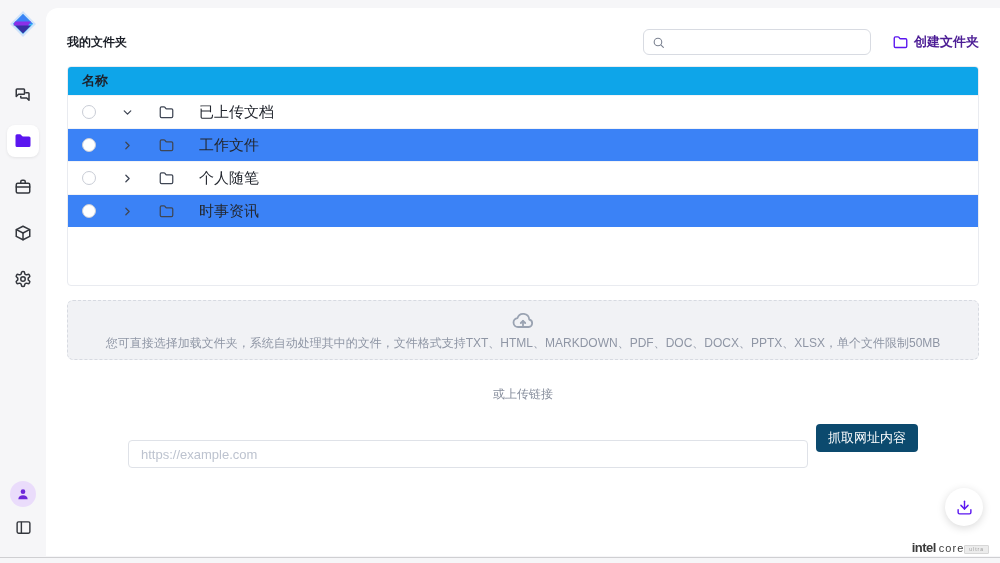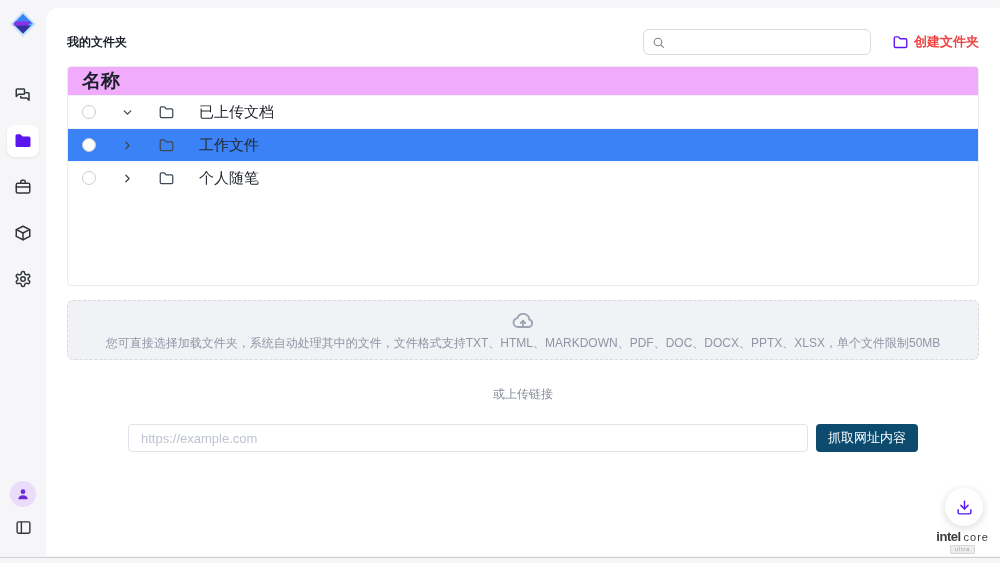--- a/index.html
+++ b/index.html
@@ -39,27 +39,27 @@
   .page-title { font-size:12px; font-weight:bold; color:#1b1f27; }
   .search-box {
     margin-left:auto; width:228px; height:26px;
     border:1px solid #d8dbe2; border-radius:6px; background:#fff;
     display:flex; align-items:center; padding:0 8px; gap:6px;
   }
   .search-box input { border:none; outline:none; flex:1; font-size:12px; color:#333; background:transparent; font-family:inherit; }
   .create-btn {
     margin-left:22px; display:flex; align-items:center; gap:6px;
     background:none; border:none; cursor:pointer;
-    color:#ef4444; font-size:13px; font-weight:bold; font-family:inherit;text-align:center;
+    color:#4c1d95; font-size:13px; font-weight:bold; font-family:inherit;text-align:center;
   }
   
   .folder-table { margin-top:10px; border:1px solid #e9ebf0; border-radius:4px; height:220px; overflow:hidden; }
   .thead {
-    background:#f0abfc; height:28px; display:flex; align-items:center;
-    padding:0 14px; font-size:19px; font-weight:bold; color:#1d212b;
+    background:#0ea5e9; height:28px; display:flex; align-items:center;
+    padding:0 14px; font-size:13px; font-weight:bold; color:#1d212b;
   }
   .trow {
     height:33px; display:flex; align-items:center; gap:25px;
     padding:0 14px; border-top:1px solid #f2f3f6; font-size:15px; color:#23272f;
     cursor:pointer;
   }
   .trow:first-of-type { border-top:none; }
   .trow.alt { background:#3b82f6; }
   .row-check {
     width:14px; height:14px; border:1px solid #c9cdd6; border-radius:50%;
@@ -73,38 +73,38 @@
     display:flex; flex-direction:column; align-items:center; justify-content:center; gap:2px;
     cursor:pointer;
   }
   .dropzone .hint { font-size:12px; color:#8f96a5; }
   .cloud { color:#9aa3b2; }
   .or-link { margin-top:26px; text-align:center; font-size:12px; color:#868d9c; }
   
   .url-row { margin-top:21px; display:flex; gap:8px; padding:0 61px; }
   .url-input {
     flex:1; height:28px; border:1px solid #dfe2e8; border-radius:4px;
-    padding:0 12px; font-size:13px; color:#c2410c; outline:none; font-family:inherit;
+    padding:0 12px; font-size:13px; color:#c2410c; outline:none; font-family:inherit;margin-top:16px;
   }
   .url-input::placeholder { color:#bdc3cf; }
   .fetch-btn {
     height:28px; padding:0 12px; background:#0c4a6e; color:#fff;
     border:none; border-radius:4px; font-size:13px; cursor:pointer; font-family:inherit;
     white-space:nowrap;
   }
   
   .fab {
     position:absolute; right:17px; bottom:37px; width:38px; height:38px;
     background:#fff; border-radius:50%; box-shadow:0 2px 8px rgba(0,0,0,.15);
     display:flex; align-items:center; justify-content:center; cursor:pointer;
     color:#5b16f0; z-index:3; border:none;
   }
   .intel {
     position:absolute; right:11px; bottom:9px; z-index:3;
-    display:flex; flex-direction:column; align-items:center; line-height:1;
+    display:flex; align-items:flex-end; line-height:1;
   }
   .intel-line { display:flex; align-items:baseline; gap:3px; color:#3a3a3a; }
   .intel-word { font-size:13px; font-weight:bold; letter-spacing:-.5px; }
   .core-word { font-size:11px; letter-spacing:1px; font-weight:normal; }
   .ultra-badge {
     margin-top:2px; font-size:5px; color:#9a9a9a; background:#ececec;
     border:1px solid #d7d7d7; border-radius:1px; padding:1px 4px; letter-spacing:1px;
   }
   .bottom-line { position:absolute; left:0; right:0; bottom:5px; height:1px; background:#cfcfd2; }
   svg { display:block; }
@@ -244,20 +244,34 @@
           </svg>
       </span>
       <span class="row-folder">
         <svg width="15" height="15" viewBox="0 0 24 24" fill="none" stroke="currentColor" stroke-width="2" stroke-linejoin="round">
             <path d="M20 20a2 2 0 0 0 2-2V8a2 2 0 0 0-2-2h-7.9a2 2 0 0 1-1.69-.9L9.6 3.9A2 2 0 0 0 7.93 3H4a2 2 0 0 0-2 2v13a2 2 0 0 0 2 2Z"></path>
           </svg>
       </span>
       <span>个人随笔</span>
     </div>
 
+    <div class="trow alt">
+      <span class="row-check"></span>
+      <span class="chev">
+        <svg width="13" height="13" viewBox="0 0 24 24" fill="none" stroke="currentColor" stroke-width="2.4" stroke-linecap="round" stroke-linejoin="round">
+            <path d="m9 6 6 6-6 6"></path>
+          </svg>
+      </span>
+      <span class="row-folder">
+        <svg width="15" height="15" viewBox="0 0 24 24" fill="none" stroke="currentColor" stroke-width="2" stroke-linejoin="round">
+            <path d="M20 20a2 2 0 0 0 2-2V8a2 2 0 0 0-2-2h-7.9a2 2 0 0 1-1.69-.9L9.6 3.9A2 2 0 0 0 7.93 3H4a2 2 0 0 0-2 2v13a2 2 0 0 0 2 2Z"></path>
+          </svg>
+      </span>
+      <span>时事资讯</span>
+    </div>
   </section>
 
   <section class="dropzone">
     <span class="cloud">
       <svg width="24" height="24" viewBox="0 0 24 24" fill="none" stroke="currentColor" stroke-width="1.8" stroke-linecap="round" stroke-linejoin="round">
         <path d="M7 18a4.5 4.5 0 0 1-.5-8.97A6 6 0 0 1 18.2 10.5 3.8 3.8 0 0 1 17.6 18H7z"></path>
         <path d="M12 16.5v-4.5"></path>
         <path d="m9.8 14 2.2-2.2L14.2 14"></path>
       </svg>
     </span>

